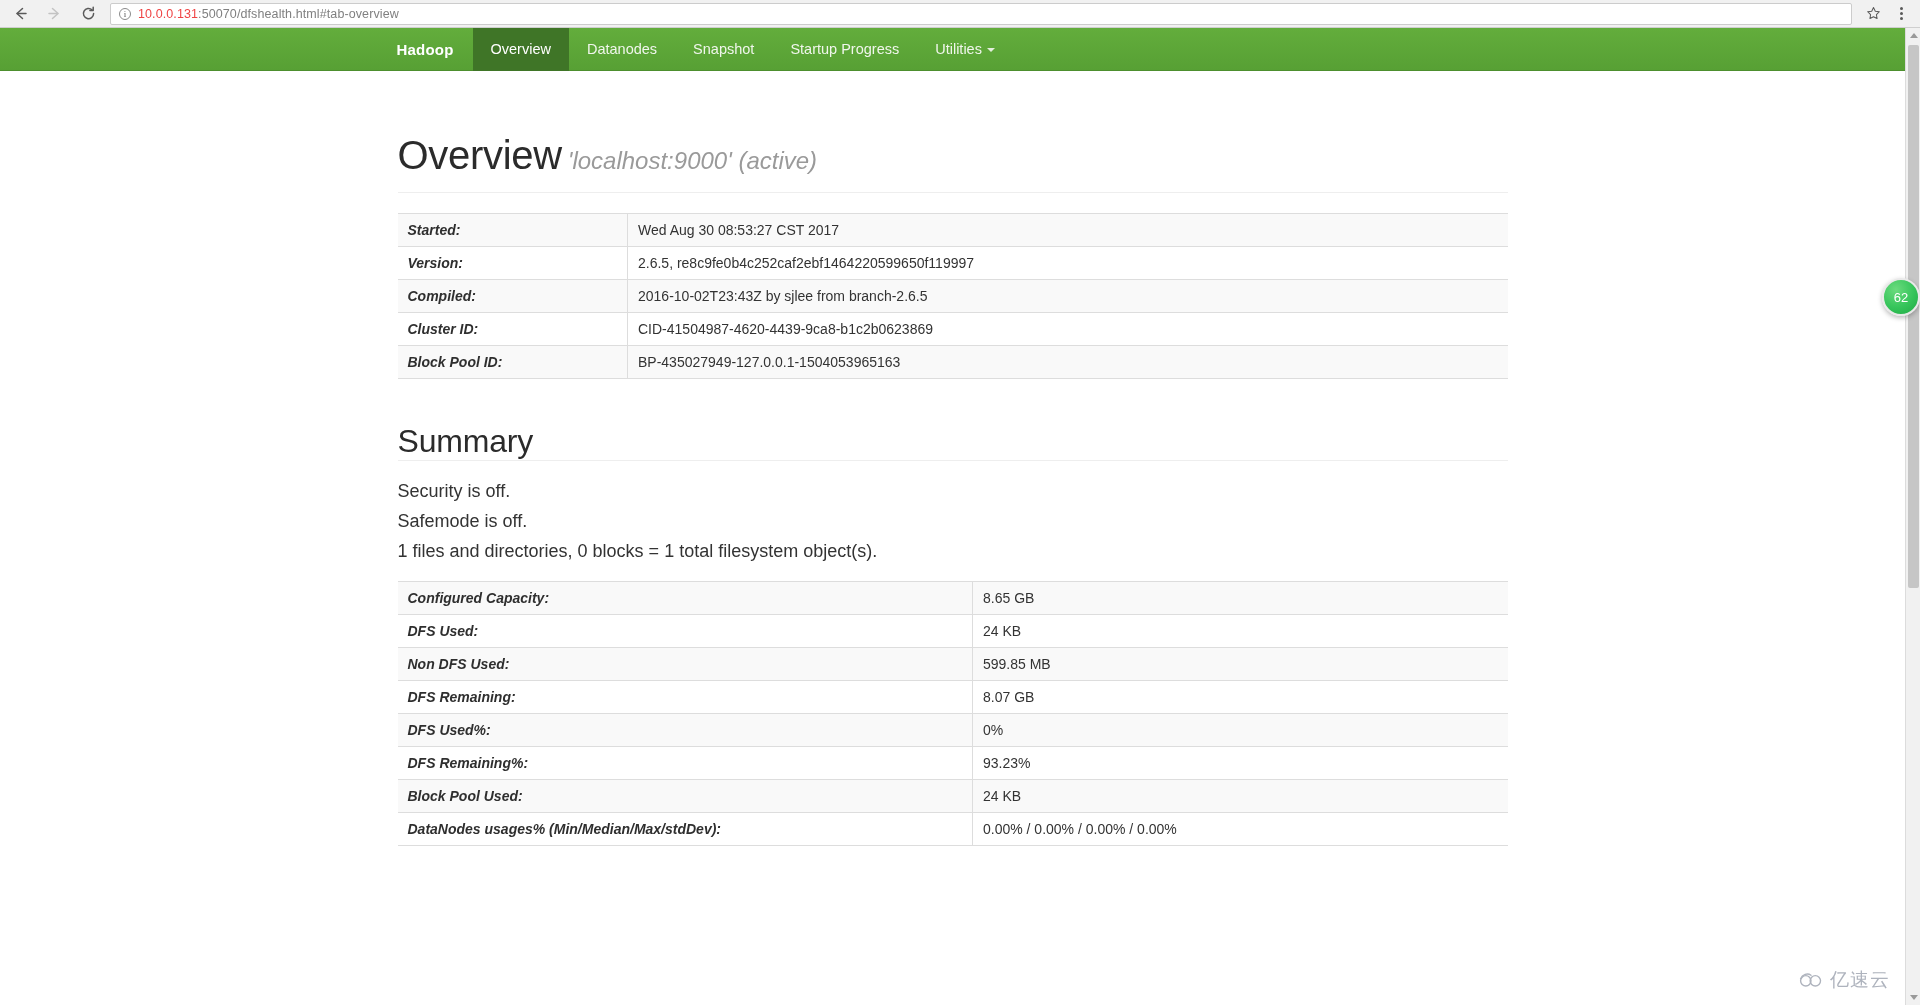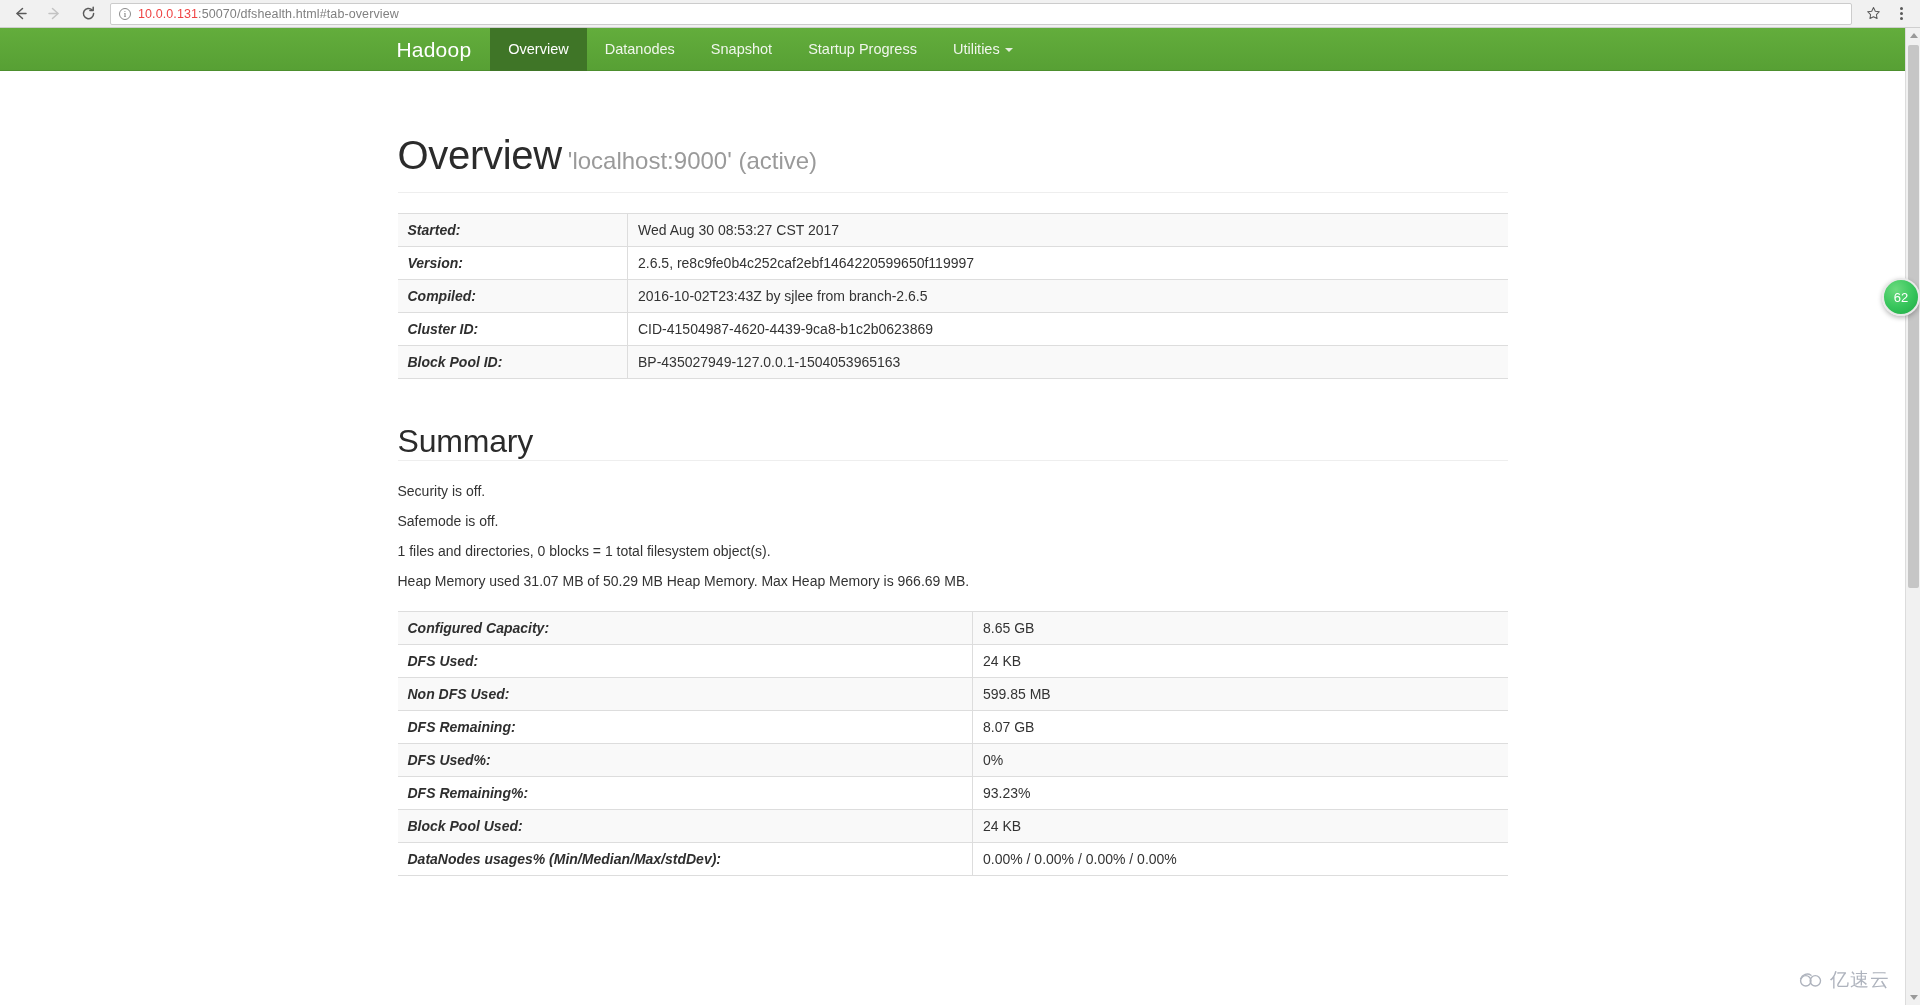--- a/index.html
+++ b/index.html
@@ -86,25 +86,25 @@
   .navbar-inner {
     width: 1140px;
     margin: 0 auto;
     height: 43px;
     display: flex;
     align-items: stretch;
     padding-left: 10px;
   }
   .brand {
     color: #ffffff;
-    font-size: 21px;
+    font-size: 15px;
     line-height: 43px;
     padding: 0 19px 0 4px;
     text-decoration: none;
-    font-weight: 400;
+    font-weight: 700;
     letter-spacing: 0.2px;
   }
   .nav-links { display: flex; align-items: stretch; }
   .nav-link {
     color: #f0f6ec;
     font-size: 14.5px;
     line-height: 43px;
     padding: 0 18px;
     text-decoration: none;
     white-space: nowrap;
@@ -144,20 +144,21 @@
     padding-bottom: 14px;
     border-bottom: 1px solid #eeeeee;
     letter-spacing: -0.3px;
   }
   h1.page-title small {
     font-size: 24px;
     color: #9a9a9a;
     font-weight: 400;
     letter-spacing: 0;
     margin-left: 6px;
+    font-style: italic;
   }
 
   h2.section-title {
     font-size: 32px;
     font-weight: 400;
     color: #2b2b2b;
     margin: 44px 0 0 0;
     padding-bottom: 0;
     border-bottom: 1px solid #eeeeee;
     letter-spacing: -0.2px;
@@ -187,21 +188,21 @@
     font-style: italic;
   }
   table.info-table td.v { color: #333; }
   table.info-table { border-bottom: 1px solid #dddddd; }
 
   table.summary-table td.k { width: 575px; }
 
   .summary-lines { margin-top: 20px; }
   .summary-lines p {
     margin: 0 0 10px 0;
-    font-size: 14px;
+    font-size: 18px;
     line-height: 20px;
     color: #333333;
   }
   .summary-lines p:first-child { margin-top: 4px; }
 
   
   .scrollbar {
     position: absolute;
     top: 28px; right: 0;
     width: 15px; height: 977px;
@@ -351,21 +352,20 @@
           </tr>
         </tbody>
       </table>
 
       <h2 class="section-title">Summary</h2>
 
       <div class="summary-lines">
         <p>Security is off.</p>
         <p>Safemode is off.</p>
         <p>1 files and directories, 0 blocks = 1 total filesystem object(s).</p>
-        <p>Heap Memory used 31.07 MB of 50.29 MB Heap Memory. Max Heap Memory is 966.69 MB.</p>
       </div>
 
       <table class="info-table summary-table">
         <tbody>
           <tr>
             <td class="k">Configured Capacity:</td>
             <td class="v">8.65 GB</td>
           </tr>
           <tr>
             <td class="k">DFS Used:</td>

